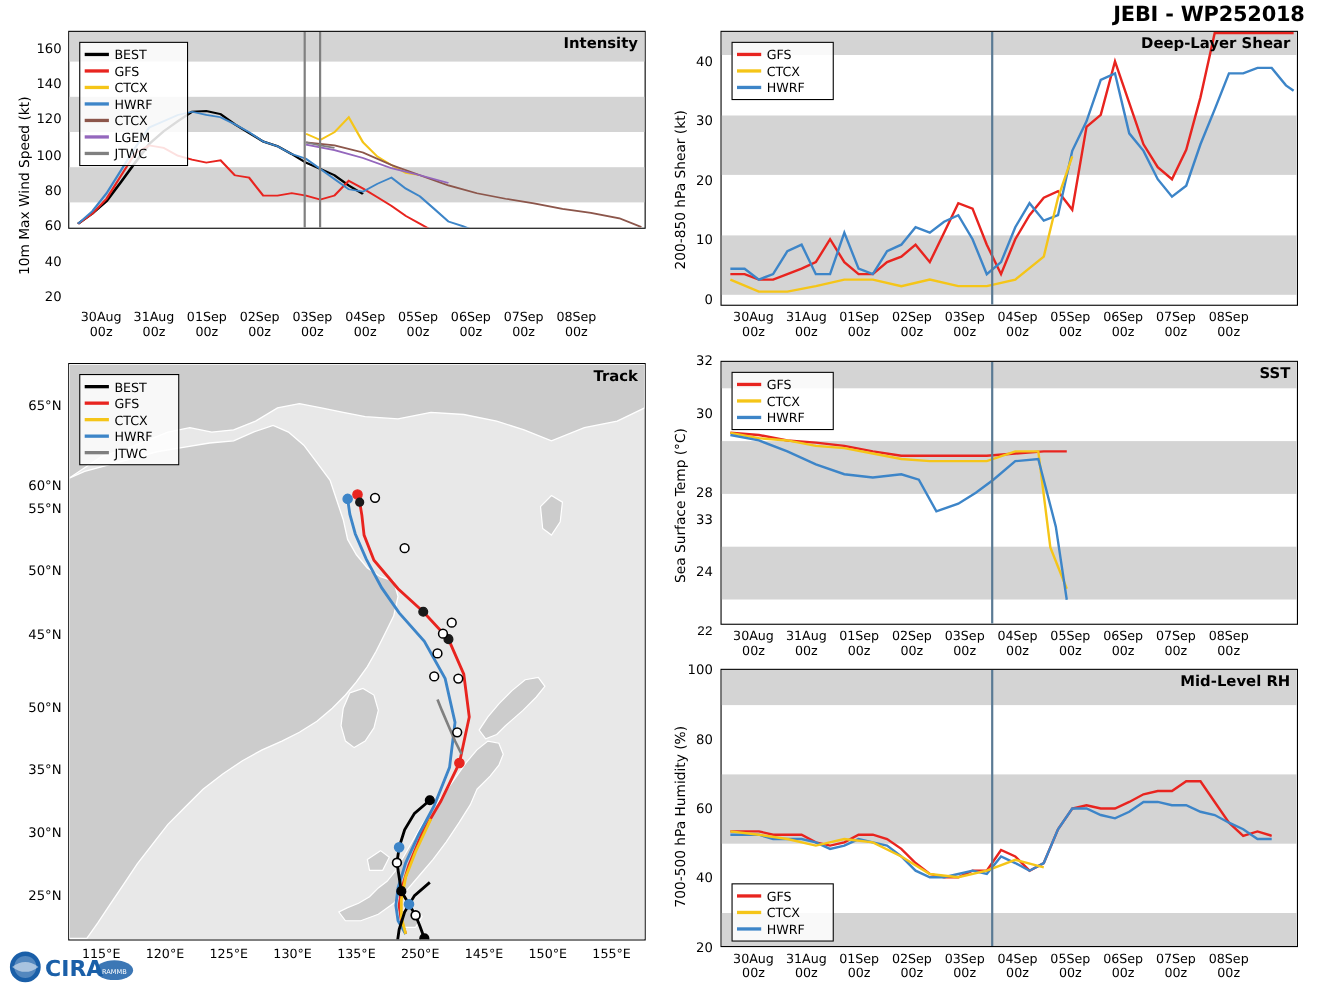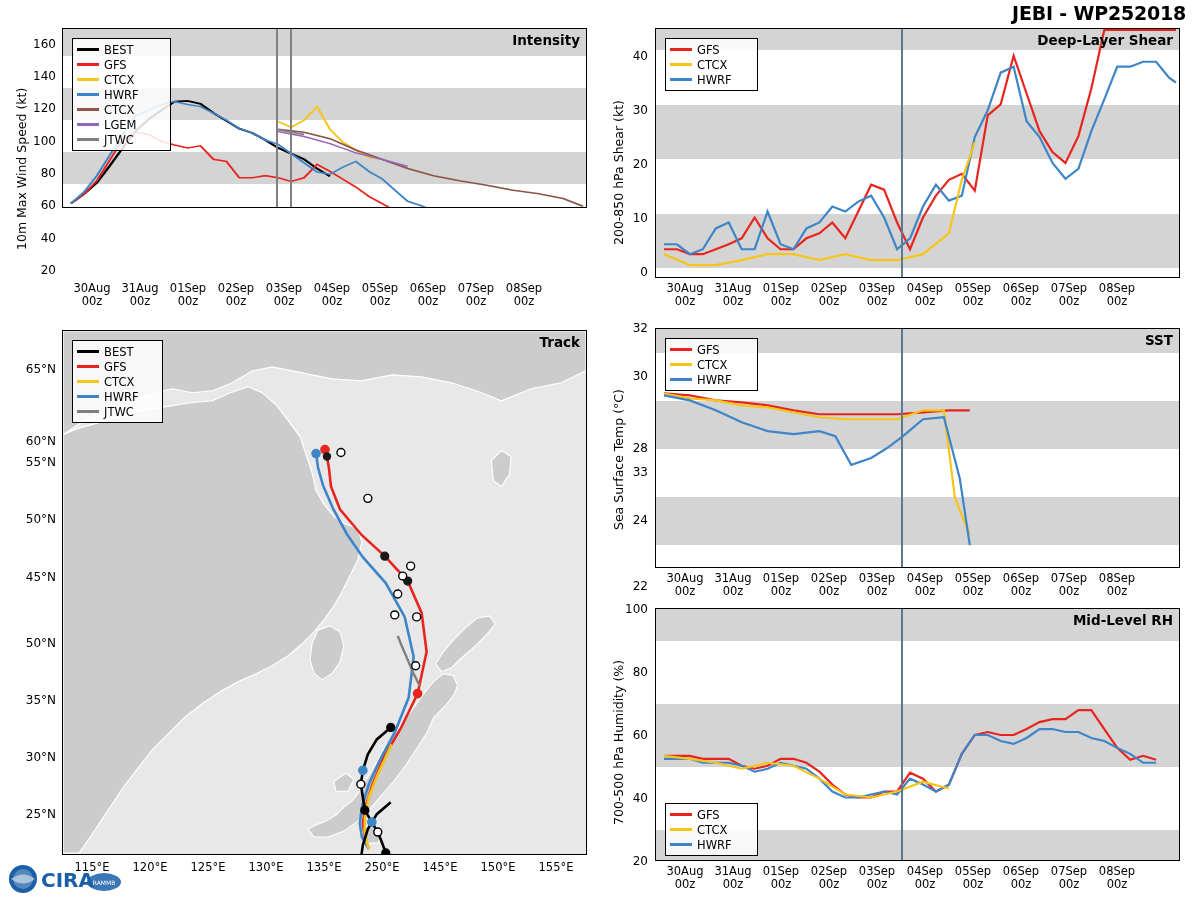--- a/index.html
+++ b/index.html
@@ -219,21 +219,21 @@
           <span class="legend-swatch" style="background:#f5c518"></span>
           <span class="legend-label">CTCX</span>
         </div>
       <div class="legend-row">
           <span class="legend-swatch" style="background:#3d85c8"></span>
           <span class="legend-label">HWRF</span>
         </div>
     </div>
   </div>
   <div class="ylab" style="left:611px;top:530px;transform:rotate(-90deg);">Sea Surface Temp (°C)</div>
-  <div class="ytick" style="left:618px;top:579px;width:30px;">22</div>
+  <div class="ytick" style="left:618px;top:567px;width:30px;font-family:Liberation Mono, monospace;">22</div>
   <div class="ytick" style="left:618px;top:513px;width:30px;">24</div>
   <div class="ytick" style="left:618px;top:465px;width:30px;">33</div>
   <div class="ytick" style="left:618px;top:417px;width:30px;margin-top:24px;">28</div>
   <div class="ytick" style="left:618px;top:369px;width:30px;">30</div>
   <div class="ytick" style="left:618px;top:321px;width:30px;">32</div>
 
   <div class="xtick" style="left:653px;top:572px;width:64px;"><span style="white-space:pre-line">30Aug
 00z</span></div>
   <div class="xtick" style="left:701px;top:572px;width:64px;"><span style="white-space:pre-line">31Aug
 00z</span></div>

